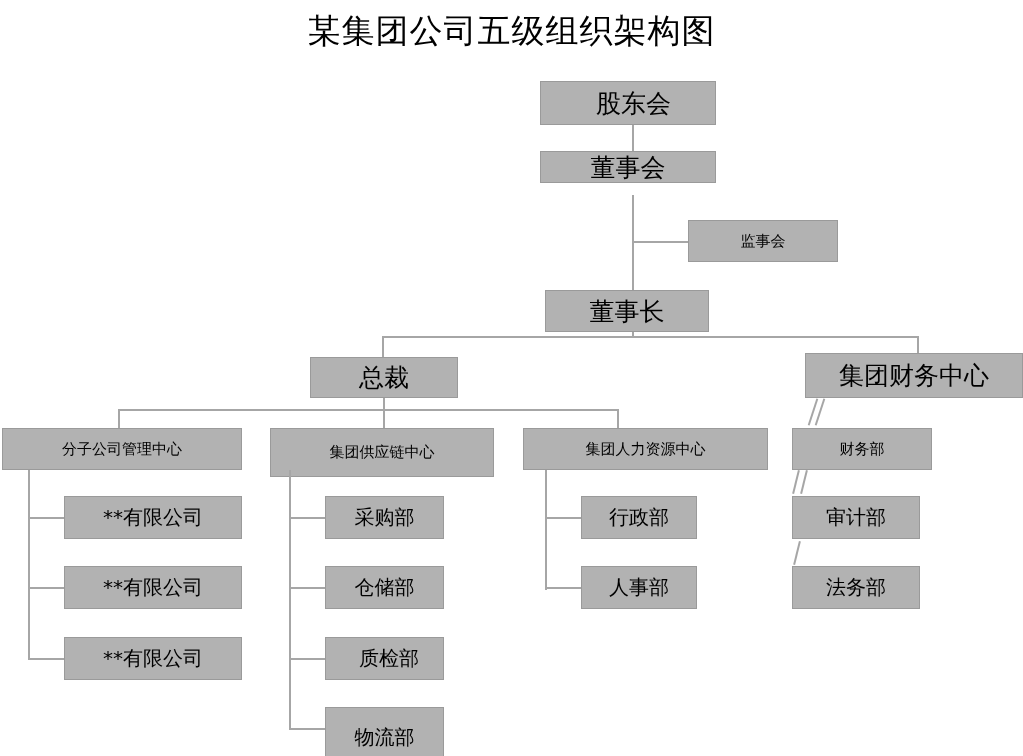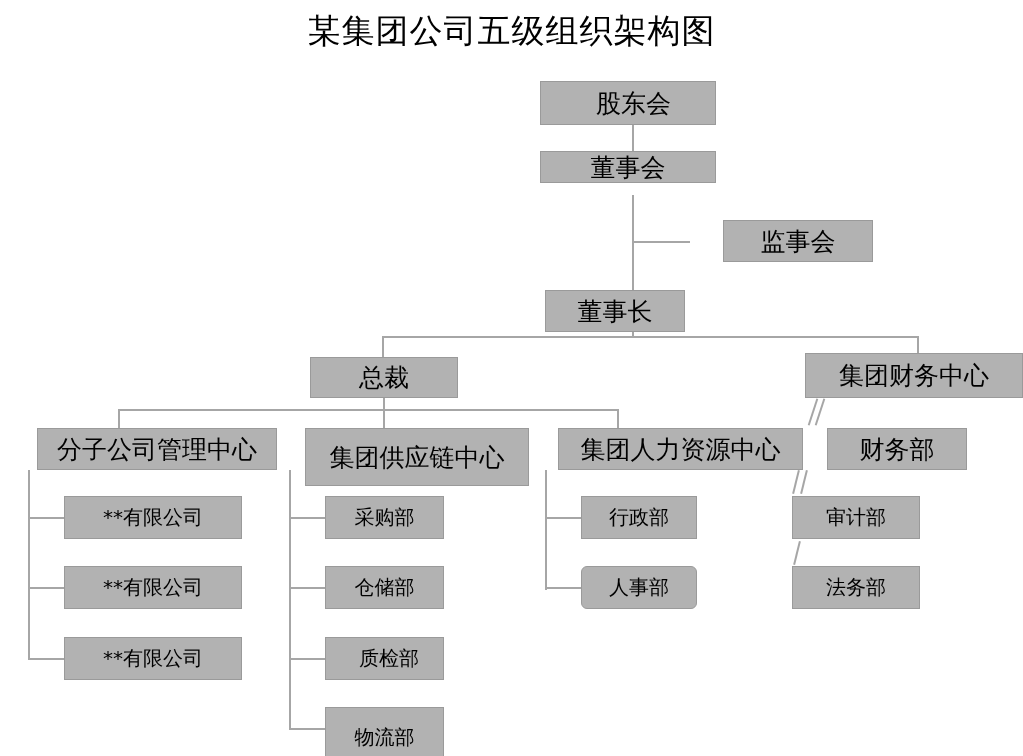--- a/index.html
+++ b/index.html
@@ -38,21 +38,21 @@
     box-sizing: border-box;
     color: #000000;
     display: flex;
     align-items: center;
     justify-content: center;
     text-align: center;
     white-space: nowrap;
     font-family: "DejaVu Sans", "Liberation Sans", sans-serif;
   }
   .node.s-lg  { font-size: 25px; }
-  .node.s-md  { font-size: 25px; margin-left: 35px; }
+  .node.s-md  { font-size: 15px; }
   .node.s-sm  { font-size: 20px; }
   .conn {
     position: absolute;
     background: #a6a6a6;
   }
   .conn.h { height: 2px; }
   .conn.v { width: 2px; }
   .diag {
     position: absolute;
     width: 2px;
@@ -73,39 +73,39 @@
   <div class="conn v" style="left:632px; top:125px; height:26px;"></div>
 
   <div class="node s-lg" style="left:540px; top:151px; width:176px; height:32px;">董事会</div>
 
   <div class="conn v" style="left:632px; top:195px; height:95px;"></div>
 
   <div class="conn h" style="left:632px; top:241px; width:58px;"></div>
 
   <div class="node s-md" style="left:688px; top:220px; width:150px; height:42px;">监事会</div>
 
-  <div class="node s-lg" style="left:545px; top:290px; width:140px; height:42px;">董事长</div>
+  <div class="node s-lg" style="left:545px; top:290px; width:164px; height:42px;">董事长</div>
 
   <div class="conn v" style="left:632px; top:332px; height:5px;"></div>
   <div class="conn h" style="left:382px; top:336px; width:537px;"></div>
   <div class="conn v" style="left:382px; top:336px; height:21px;"></div>
   <div class="conn v" style="left:917px; top:336px; height:21px;"></div>
 
   <div class="node s-lg" style="left:310px; top:357px; width:148px; height:41px;">总裁</div>
 
   <div class="node s-lg" style="left:805px; top:353px; width:218px; height:45px;">集团财务中心</div>
 
   <div class="conn v" style="left:383px; top:398px; height:12px;"></div>
   <div class="conn h" style="left:118px; top:409px; width:500px;"></div>
   <div class="conn v" style="left:118px; top:409px; height:19px;"></div>
   <div class="conn v" style="left:383px; top:409px; height:19px;"></div>
   <div class="conn v" style="left:617px; top:409px; height:19px;"></div>
 
   <div class="node s-md" style="left:2px; top:428px; width:240px; height:42px;">分子公司管理中心</div>
-  <div class="node s-md" style="left:270px; top:428px; width:224px; height:58px;">集团供应链中心</div>
+  <div class="node s-md" style="left:270px; top:428px; width:224px; height:49px;">集团供应链中心</div>
   <div class="node s-md" style="left:523px; top:428px; width:245px; height:42px;">集团人力资源中心</div>
   <div class="node s-md" style="left:792px; top:428px; width:140px; height:42px;">财务部</div>
 
   <div class="conn v" style="left:28px; top:470px; height:190px;"></div>
   <div class="conn h" style="left:28px; top:517px; width:36px;"></div>
   <div class="conn h" style="left:28px; top:587px; width:36px;"></div>
   <div class="conn h" style="left:28px; top:658px; width:36px;"></div>
 
   <div class="node s-sm" style="left:64px; top:496px; width:178px; height:43px;">**有限公司</div>
   <div class="node s-sm" style="left:64px; top:566px; width:178px; height:43px;">**有限公司</div>
@@ -120,21 +120,21 @@
   <div class="node s-sm" style="left:325px; top:496px; width:119px; height:43px;">采购部</div>
   <div class="node s-sm" style="left:325px; top:566px; width:119px; height:43px;">仓储部</div>
   <div class="node s-sm" style="left:325px; top:637px; width:119px; height:43px;padding-left:9px;">质检部</div>
   <div class="node s-sm" style="left:325px; top:707px; width:119px; height:61px;">物流部</div>
 
   <div class="conn v" style="left:545px; top:470px; height:120px;"></div>
   <div class="conn h" style="left:545px; top:517px; width:36px;"></div>
   <div class="conn h" style="left:545px; top:587px; width:36px;"></div>
 
   <div class="node s-sm" style="left:581px; top:496px; width:116px; height:43px;">行政部</div>
-  <div class="node s-sm" style="left:581px; top:566px; width:116px; height:43px;border-radius:6px;">人事部</div>
+  <div class="node s-sm" style="left:581px; top:566px; width:116px; height:43px;">人事部</div>
 
   <div class="diag d1" style="left:812px; top:398px; height:28px;"></div>
   <div class="diag d1" style="left:819px; top:398px; height:28px;"></div>
 
   <div class="diag d2" style="left:795px; top:470px; height:24px;"></div>
   <div class="diag d2" style="left:803px; top:470px; height:24px;"></div>
 
   <div class="diag d2" style="left:796px; top:541px; height:24px;"></div>
 
   <div class="node s-sm" style="left:792px; top:496px; width:128px; height:43px;">审计部</div>

